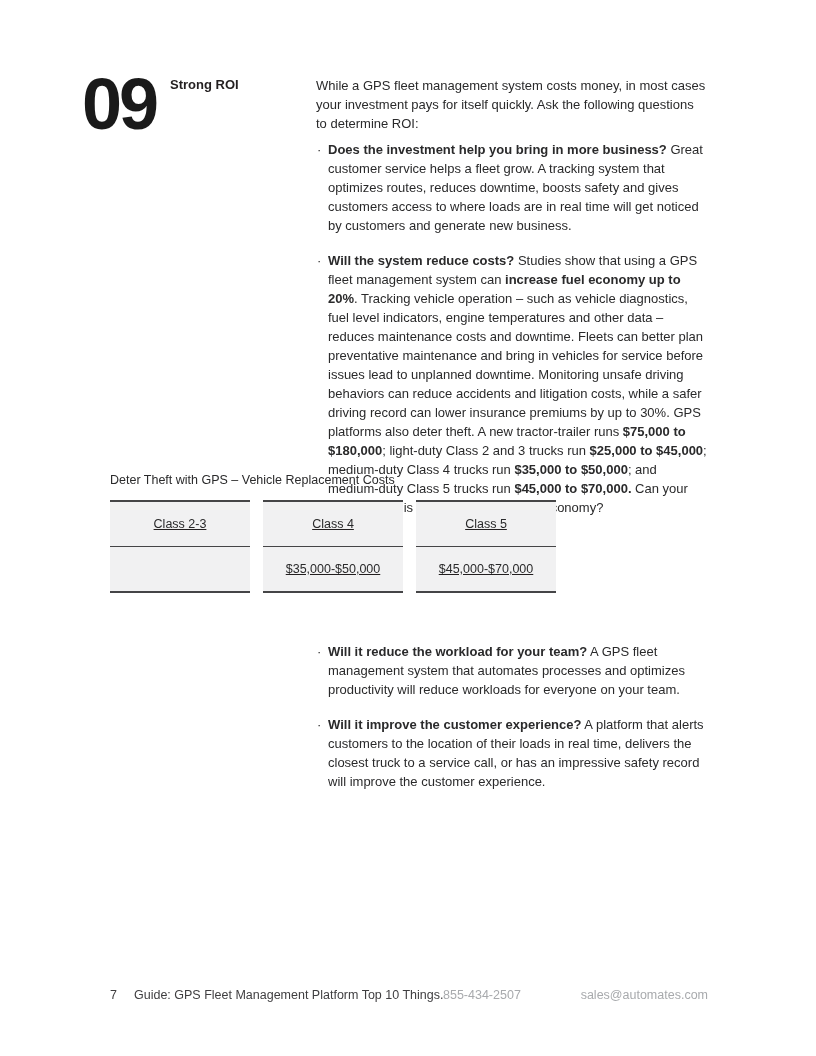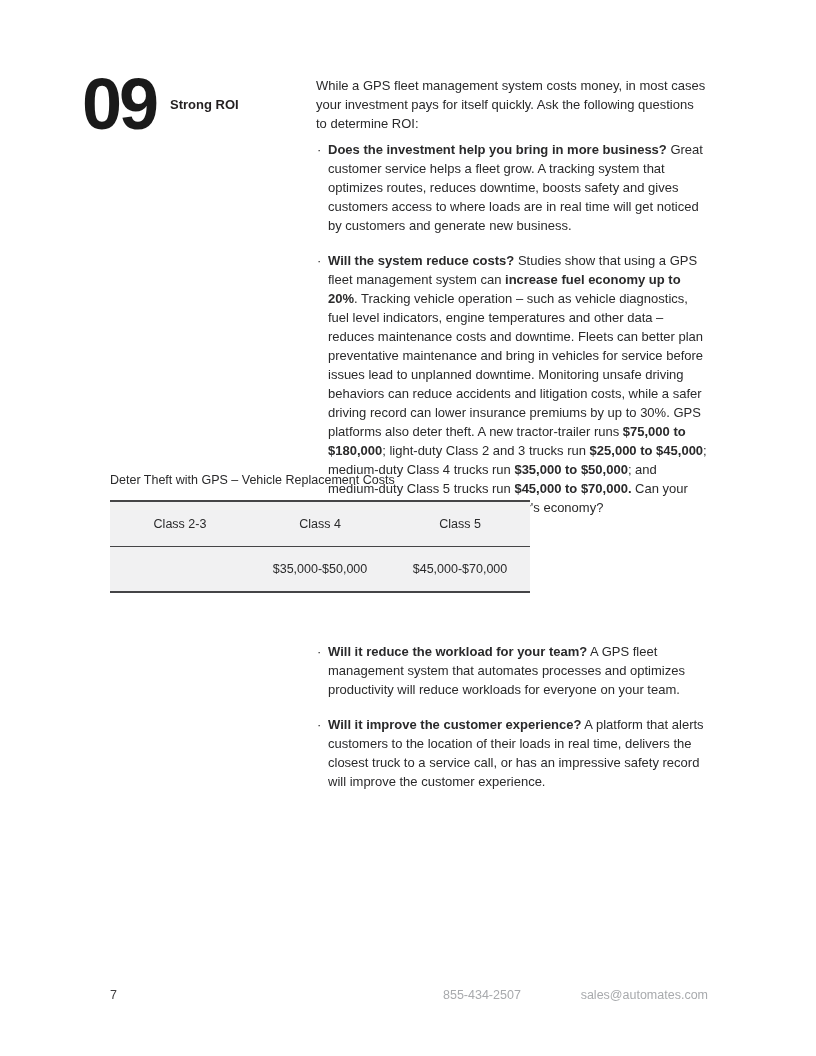--- a/index.html
+++ b/index.html
@@ -24,21 +24,20 @@
     letter-spacing: -3px;
     color: #1a1a1a;
   }
   .section-title {
     position: absolute;
     left: 170px;
     top: 77px;
     font-size: 13px;
     font-weight: 700;
     color: #231f20;
-    margin-top: 20px;
   }
 
   
   .text-col {
     position: absolute;
     left: 316px;
     width: 392px;
     font-size: 13px;
     line-height: 19px;
     color: #2a2a2b;
@@ -72,21 +71,22 @@
     left: 110px;
     top: 473px;
     font-size: 12.5px;
     color: #2a2a2b;
   }
   .cost-table {
     position: absolute;
     left: 110px;
     top: 500px;
     display: flex;
-    gap: 0;
+    gap: 13px;
+    text-decoration: underline;
   }
   .cost-col {
     width: 140px;
     background: #f1f1f2;
     border-top: 2px solid #454547;
     border-bottom: 2px solid #454547;
     box-sizing: border-box;
   }
   .cost-col .hdr {
     height: 44px;
@@ -165,17 +165,18 @@
       <p><span class="lead">Will it reduce the workload for your team?</span><span> A GPS fleet management system that automates processes and optimizes productivity will reduce workloads for everyone on your team.</span></p>
     </div>
     <div class="bullet">
       <span class="bullet-marker">·</span>
       <p><span class="lead">Will it improve the customer experience?</span><span> A platform that alerts customers to the location of their loads in real time, delivers the closest truck to a service call, or has an impressive safety record will improve the customer experience.</span></p>
     </div>
   </div>
 
   <div class="footer">
     <span class="footer-page-num">7</span>
+    <span class="footer-doc-title">Guide: GPS Fleet Management Platform Top 10 Things.</span>
     <span class="footer-phone">855-434-2507</span>
     <span class="footer-email">sales@automates.com</span>
   </div>
 
 </div>
 
 </body></html>

